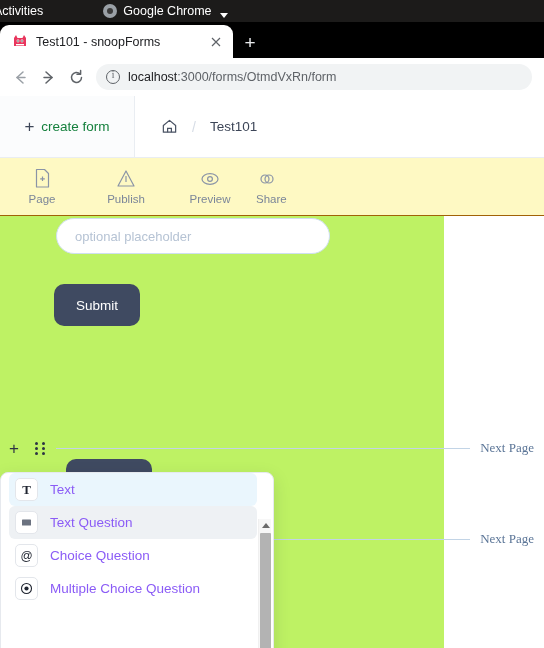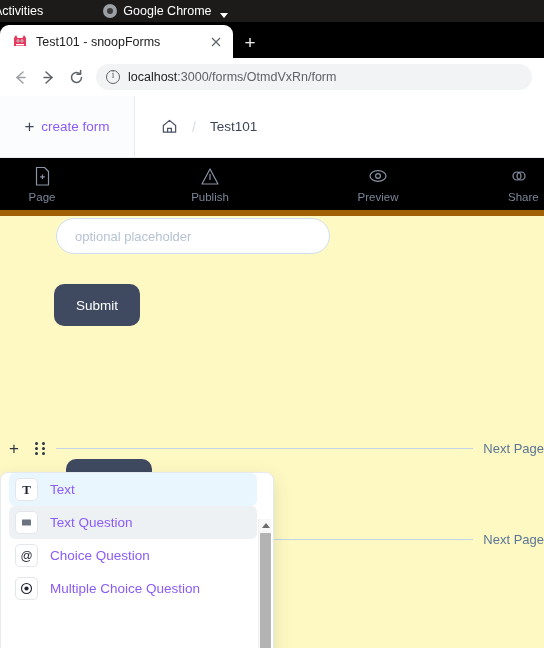--- a/index.html
+++ b/index.html
@@ -104,44 +104,44 @@
     position: absolute; top: 0; left: 0; width: 544px; height: 62px;
     background: #ffffff; border-bottom: 1px solid #e9edf2;
     display: flex; align-items: stretch;
   }
   .createform {
     width: 135px; border-right: 1px solid #e9edf2;
     display: flex; align-items: center; justify-content: center; gap: 7px;
     background: #fbfcfd;
   }
   .plus-glyph { font-size: 17px; color: #3d4658; font-weight: 300; line-height: 1; }
-  .createform-label { font-size: 13.5px; color: #8b5cf6; }
+  .createform-label { font-size: 13.5px; color: #15803d; }
   .breadcrumb {
     flex: 1; display: flex; align-items: center; gap: 14px; padding-left: 26px;
   }
   .bc-sep { color: #d6dde6; font-size: 14px; }
   .bc-title { font-size: 13.5px; color: #3d4658; }
 
   
   .actionbar {
     position: absolute; top: 62px; left: 0; width: 544px; height: 58px;
-    background: #000000; border-bottom: 6px solid #a16207;
-    display: flex; align-items: center; justify-content: space-between;
+    background: #fef9c3; border-bottom: 1px solid #a16207;
+    display: flex; align-items: center; justify-content: flex-start;
     padding-right: 0px;
   }
   .action {
     width: 84px; height: 58px; display: flex; flex-direction: column;
     align-items: center; justify-content: center; gap: 4px; flex: none;
   }
   .action.clipped { width: 40px; align-items: flex-start; overflow: hidden; padding-left: 4px;}
   .action-icon { color: #8a94a6; display: flex; align-items: center; justify-content: center; height: 21px;}
   .action-label { font-size: 11.5px; color: #7b8699; white-space: nowrap; }
 
   
-  .canvas { position: absolute; top: 120px; left: 0; width: 544px; height: 432px; background:#fef9c3;}
+  .canvas { position: absolute; top: 120px; left: 0; width: 444px; height: 432px; background:#bef264;}
   .field-input {
     position: absolute; left: 56px; top: 2px; width: 274px; height: 36px;
     border: 1px solid #cfdff0; border-radius: 18px;
     display: flex; align-items: center; padding: 0 18px;
     background: #ffffff;
   }
   .field-placeholder { font-size: 13px; color: #b6c3d4; }
   .submit-btn {
     position: absolute; left: 54px; top: 68px; width: 86px; height: 42px;
     background: #3f4a61; border-radius: 10px; color: #ffffff;
@@ -159,21 +159,21 @@
   .dv-plus {
     width: 28px; text-align: center; font-size: 17px; color: #2d3344;
     font-weight: 400; line-height: 1; flex: none;
   }
   .dv-handle {
     width: 24px; display: flex; align-items: center; justify-content: center; flex: none;
   }
   .dot-grid { display: grid; grid-template-columns: 3px 3px; gap: 2px 4px; }
   .dot-grid i { width: 3px; height: 3px; background: #2d3344; border-radius: 50%; display:block;}
   .dv-line { flex: 1; height: 1px; background: #c2d4e6; margin: 0 10px 0 4px; }
-  .dv-label { font-size: 13px; color: #5b7597; white-space: nowrap; }
+  .dv-label { font-size: 13px; color: #5b7597; padding-right: 10px; white-space: nowrap; font-family: Liberation Serif, serif; }
 
   .second-btn {
     position: absolute; left: 66px; top: 243px; width: 86px; height: 40px;
     background: #3f4a61; border-radius: 10px;
   }
 
   
   .popover {
     position: absolute; left: 0px; top: 376px; width: 274px; height: 272px;
     background: #ffffff; border: 1px solid #e6e9ee; border-radius: 8px;

